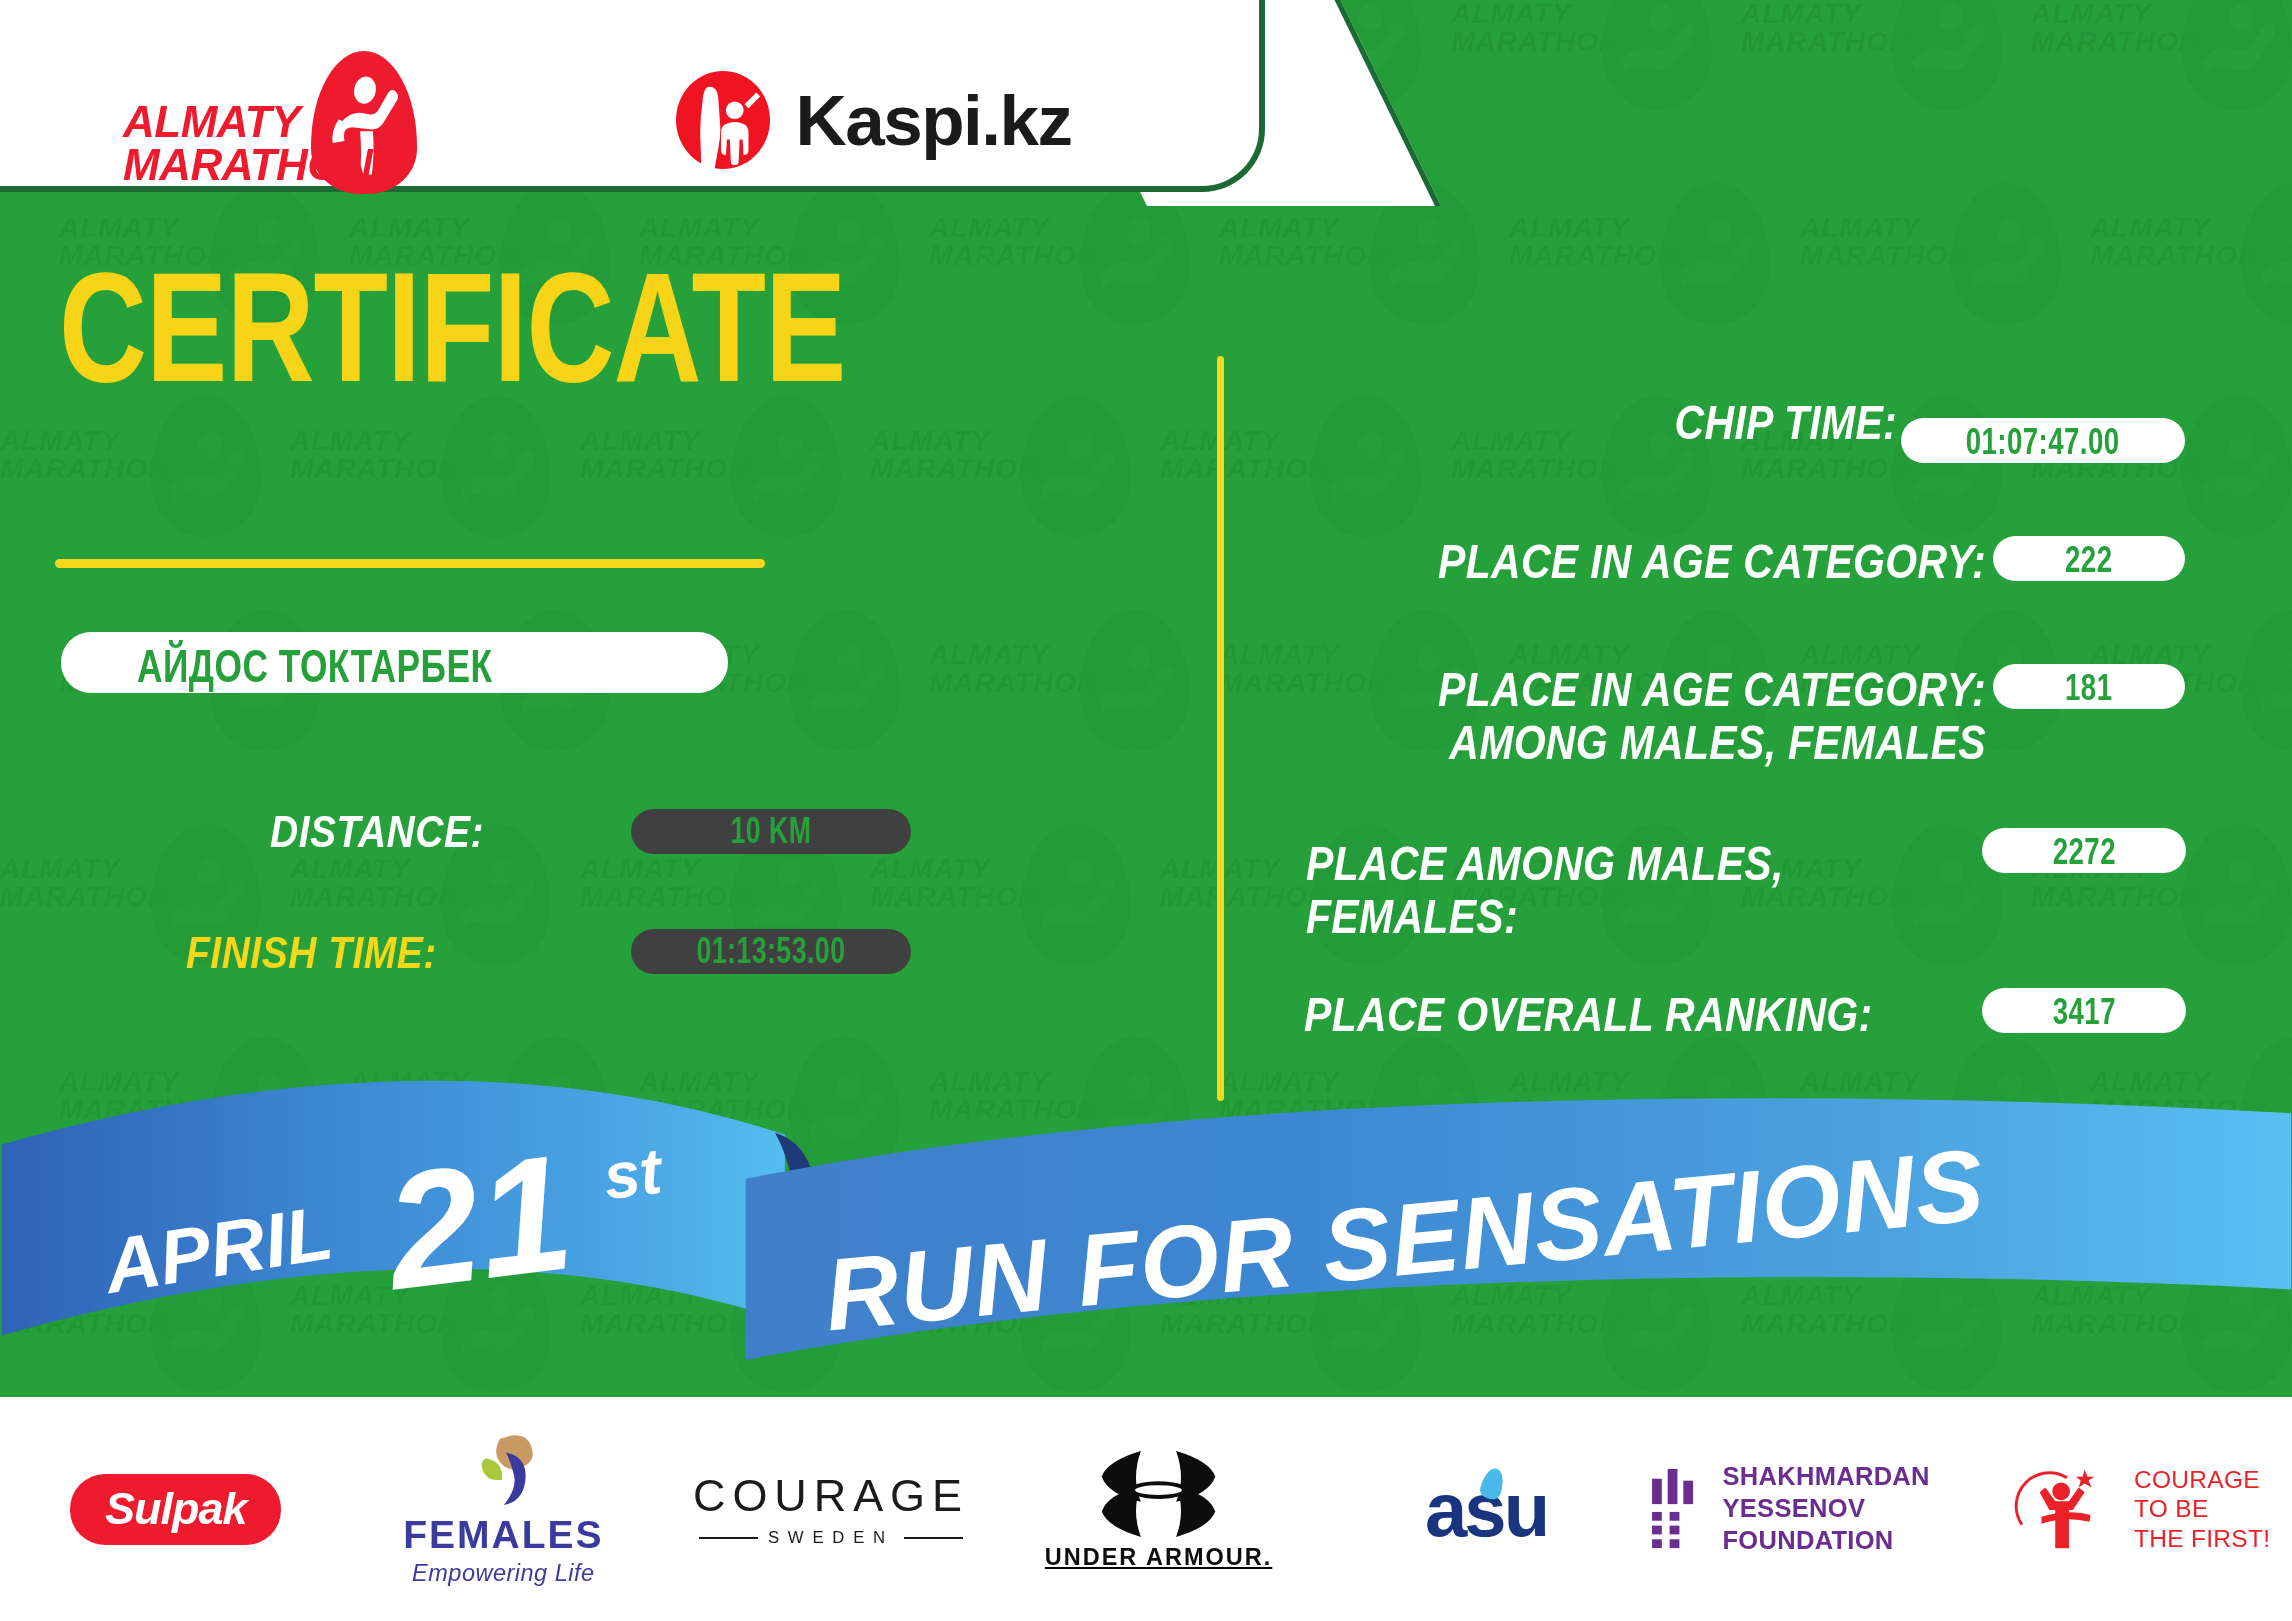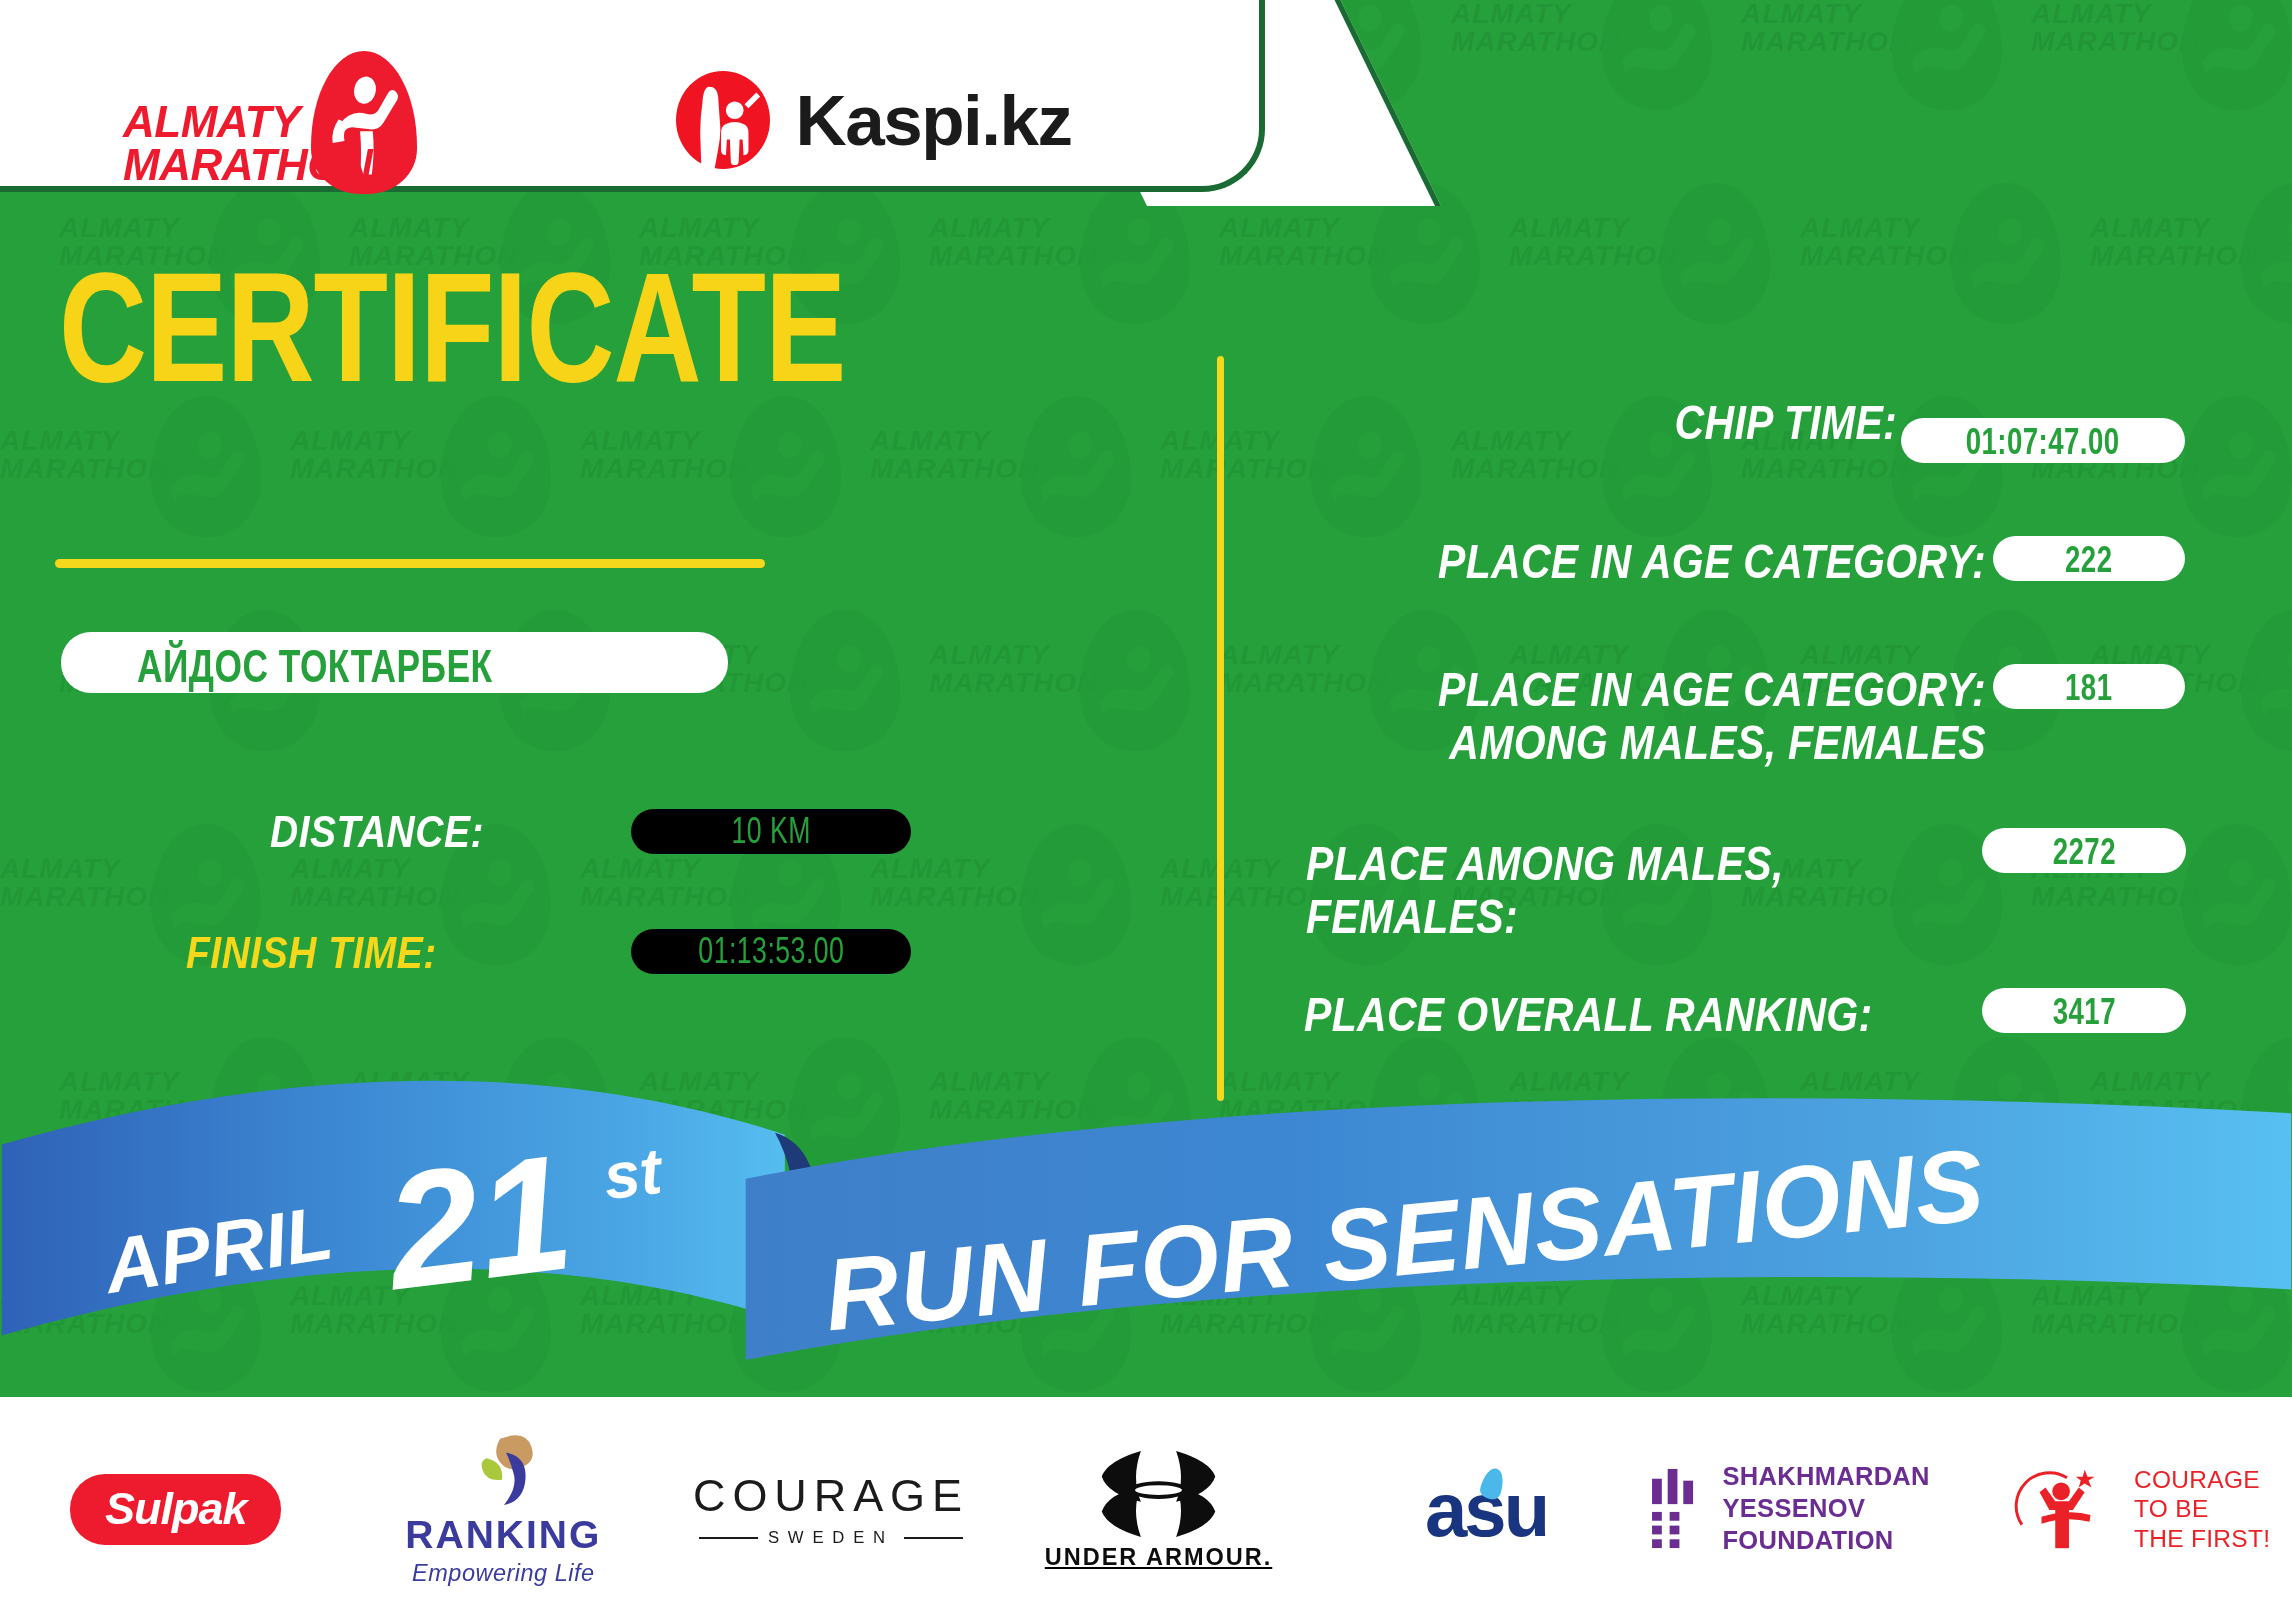--- a/index.html
+++ b/index.html
@@ -73,23 +73,23 @@
     transform:scaleY(1.22) scaleX(.93); transform-origin:left top; white-space:nowrap;
   }
 
   .row-label{
     position:absolute; color:#ffffff; font-style:italic; font-weight:bold;
     font-size:39px; letter-spacing:0.5px; white-space:nowrap;
     transform:scaleY(1.12); transform-origin:left top;
   }
   .row-label.ylw{ color:#f5d71b; }
   .val-pill{
-    position:absolute; height:45px; background:#000000; border-radius:22.5px;
+    position:absolute; height:45px; background:#404040; border-radius:22.5px;
     display:flex; align-items:center; justify-content:center;
-    color:#25a03a; font-weight:normal; font-size:29px; letter-spacing:0.5px;
+    color:#25a03a; font-weight:bold; font-size:29px; letter-spacing:0.5px;
   }
   .val-pill span{ transform:scaleY(1.25) scaleX(.92); display:inline-block; }
 
   .dist-label{ left:270px; top:808px; }
   .dist-pill{ left:631px; top:809px; width:280px; }
   .fin-label{ left:186px; top:929px; }
   .fin-pill{ left:631px; top:929px; width:280px; }
 
   
   .v-div{ position:absolute; left:1217px; top:356px; width:6.9px; height:745px;
@@ -556,21 +556,21 @@
       <div class="sulpak">Sulpak</div>
     </div>
 
     <div class="sp">
       <div class="sanofi">
         <svg width="108" height="78" viewBox="0 0 110 80" style="display:block;margin:0 auto 3.9px;">
           <path d="M52 8 q26 -10 32 8 q6 16 -12 22 q-12 4 -20 -6 q-8 -10 0 -24 z" fill="#c99b63"></path>
           <path d="M58 22 q22 4 20 28 q-2 22 -22 26 q14 -18 10 -32 q-3 -12 -8 -22 z" fill="#3b3b9e"></path>
           <path d="M38 28 q18 4 16 22 q-16 2 -20 -10 q-3 -9 4 -12 z" fill="#a9c83c"></path>
         </svg>
-        <div class="sanofi-name">RANKING</div>
+        <div class="sanofi-name">FEMALES</div>
         <div class="sanofi-tag">Empowering Life</div>
       </div>
     </div>
 
     <div class="sp">
       <div class="oriflame">
         <div class="ori-name">COURAGE</div>
         <div class="ori-sub">
           <span class="ori-line"></span>
           <span>SWEDEN</span>

